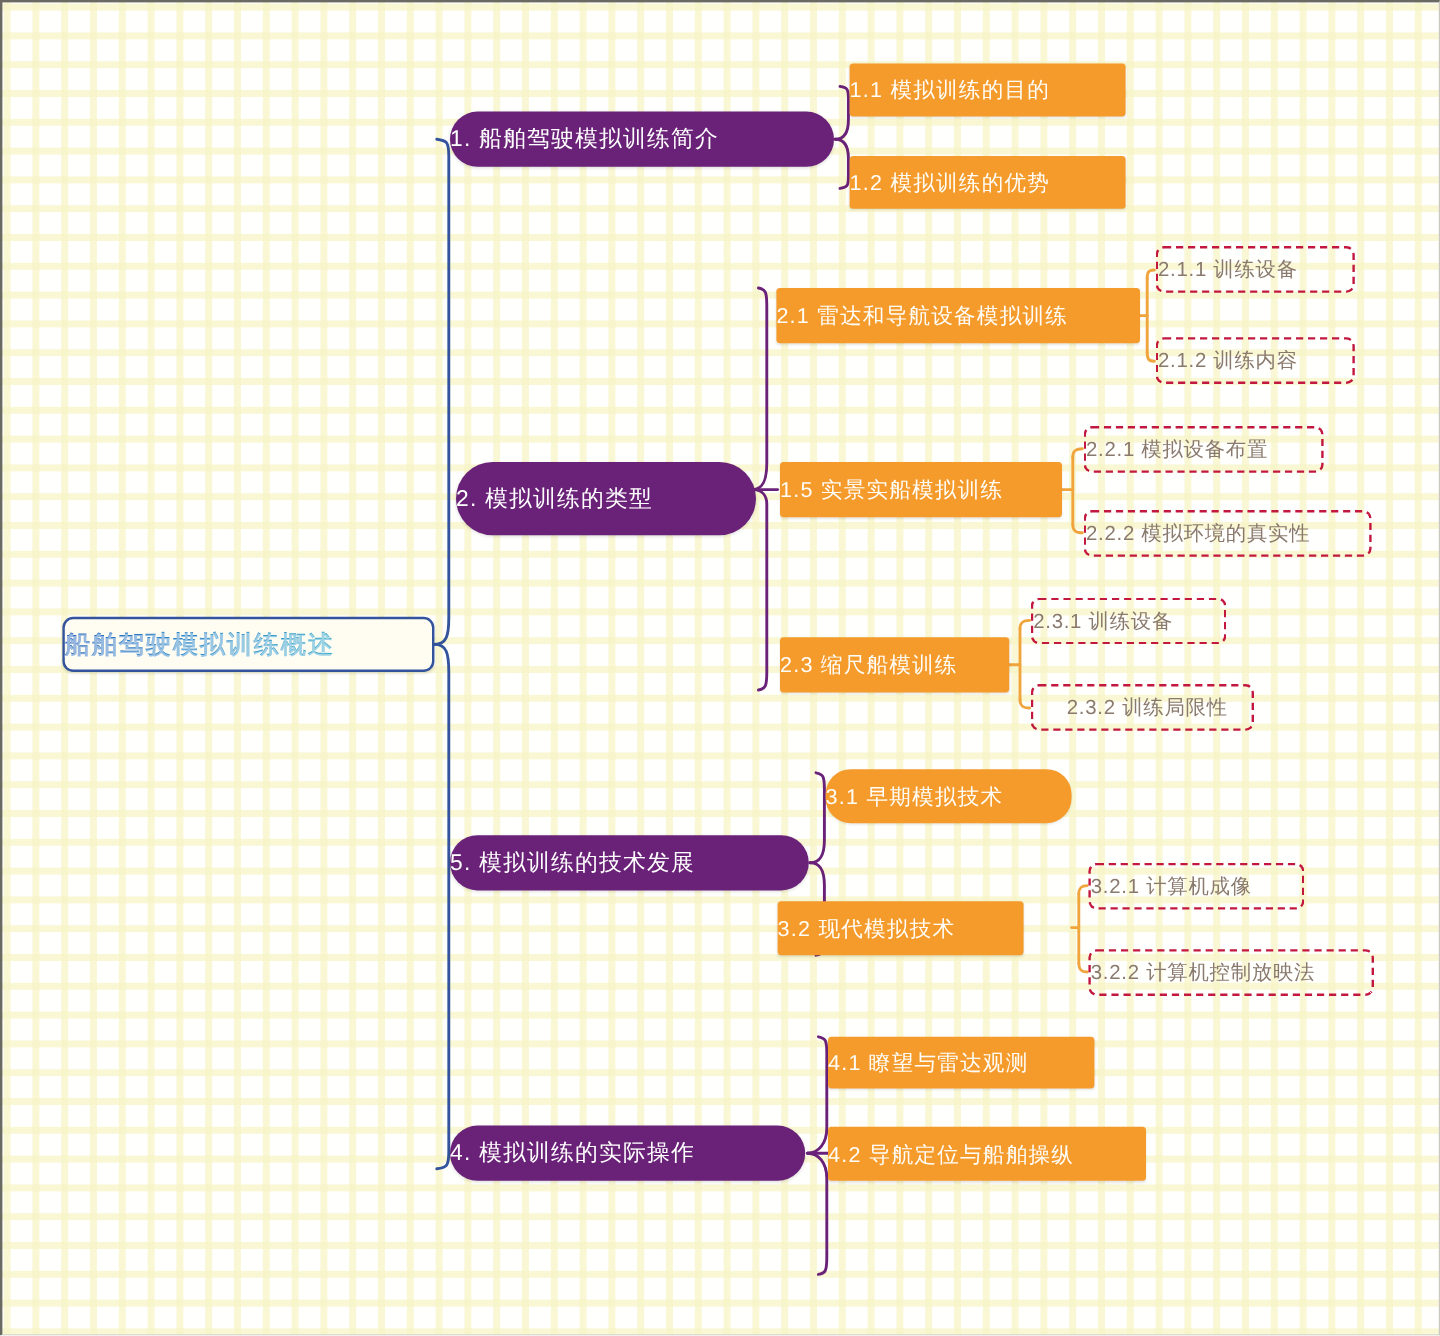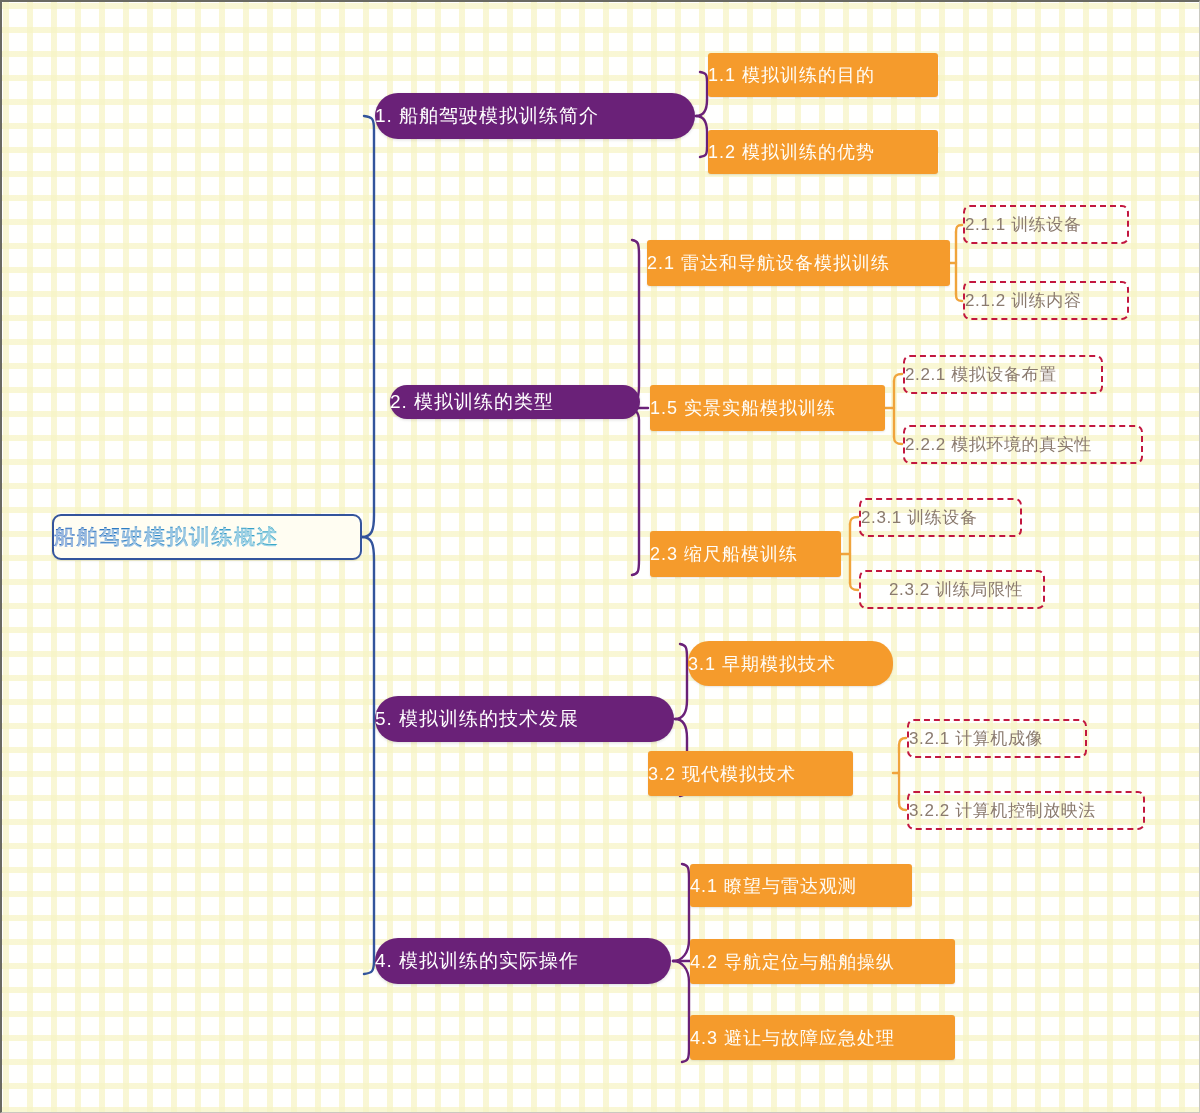--- a/index.html
+++ b/index.html
@@ -181,21 +181,21 @@
   <div class="node node-l1" id="n-b1" style="left: 375px; top: 93px; width: 320px; height: 46px;">
     <span>1. 船舶驾驶模拟训练简介</span>
   </div>
   <div class="node node-l2" id="n-b1c1" style="left: 708px; top: 53px; width: 230px; height: 44px;">
     <span>1.1 模拟训练的目的</span>
   </div>
   <div class="node node-l2" id="n-b1c2" style="left: 708px; top: 130px; width: 230px; height: 44px;">
     <span>1.2 模拟训练的优势</span>
   </div>
 
-  <div class="node node-l1" id="n-b2" style="left: 390px; top: 385px; width: 250px; height: 34px;">
+  <div class="node node-l1" id="n-b2" style="left: 380px; top: 385px; width: 250px; height: 61px;">
     <span>2. 模拟训练的类型</span>
   </div>
   <div class="node node-l2" id="n-b2c1" style="left: 647px; top: 240px; width: 303px; height: 46px;">
     <span>2.1 雷达和导航设备模拟训练</span>
   </div>
   <div class="node node-l3" id="n-b2c1g1" style="left: 963px; top: 205px; width: 166px; height: 39px;">
     <span>2.1.1 训练设备</span>
   </div>
   <div class="node node-l3" id="n-b2c1g2" style="left: 963px; top: 281px; width: 166px; height: 39px;">
     <span>2.1.2 训练内容</span>
@@ -237,17 +237,14 @@
 
   <div class="node node-l1" id="n-b4" style="left: 375px; top: 938px; width: 296px; height: 46px;">
     <span>4. 模拟训练的实际操作</span>
   </div>
   <div class="node node-l2" id="n-b4c1" style="left: 690px; top: 864px; width: 222px; height: 43px;">
     <span>4.1 瞭望与雷达观测</span>
   </div>
   <div class="node node-l2" id="n-b4c2" style="left: 690px; top: 939px; width: 265px; height: 45px;">
     <span>4.2 导航定位与船舶操纵</span>
   </div>
-  <div class="node node-l2" id="n-b4c3" style="left: 690px; top: 1015px; width: 265px; height: 45px;">
-    <span>4.3 避让与故障应急处理</span>
-  </div>
 
 </div>
 
 </body></html>

